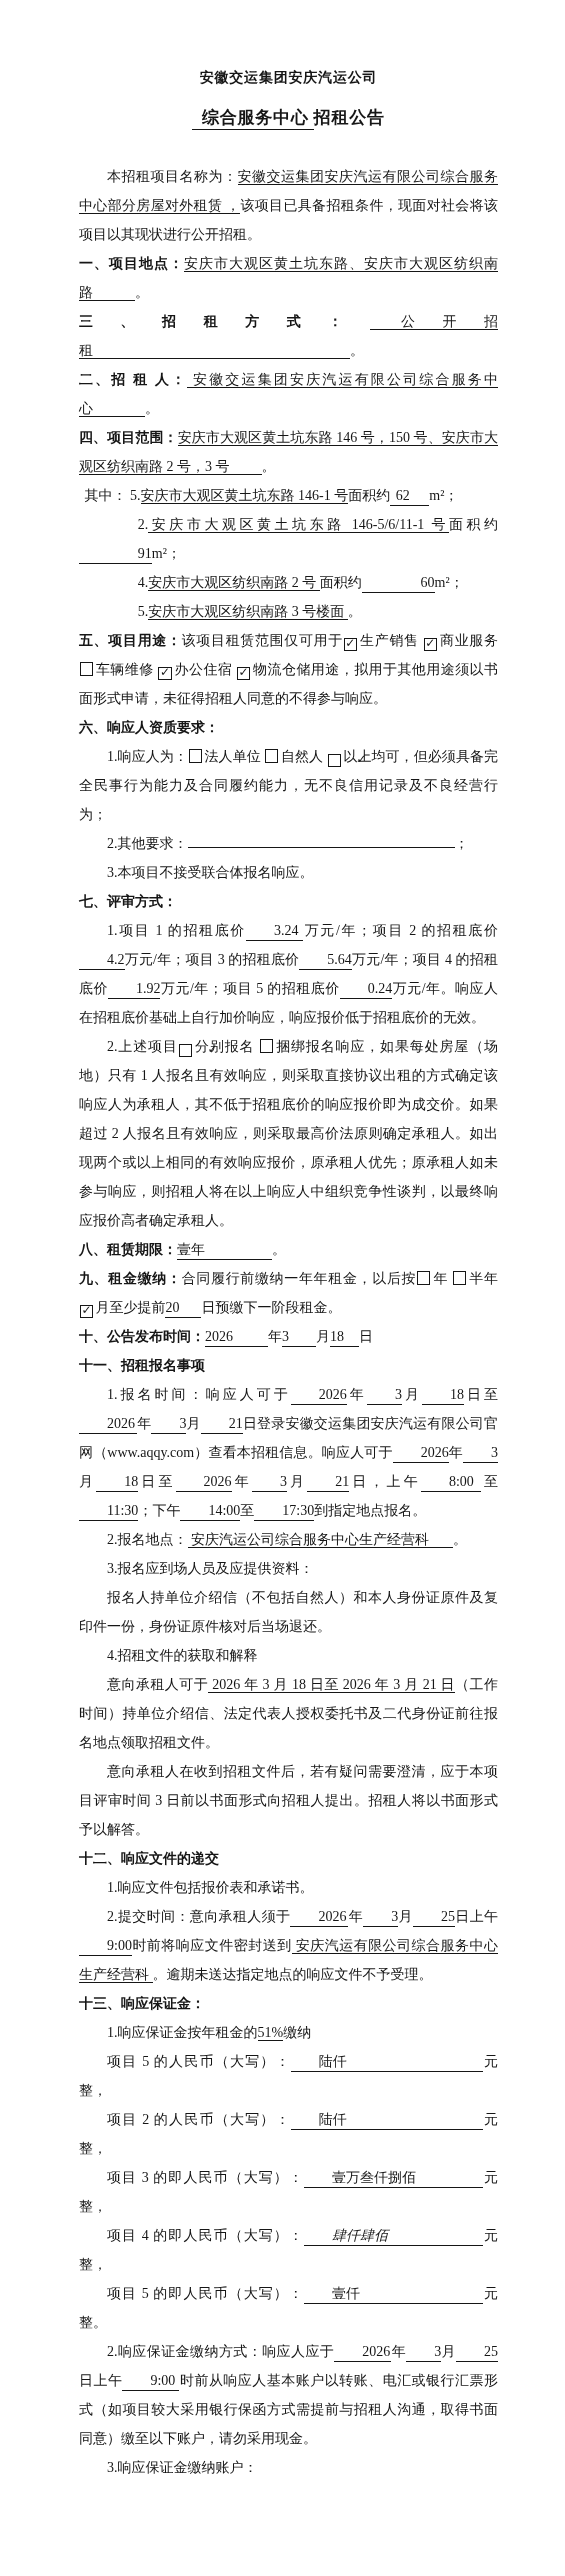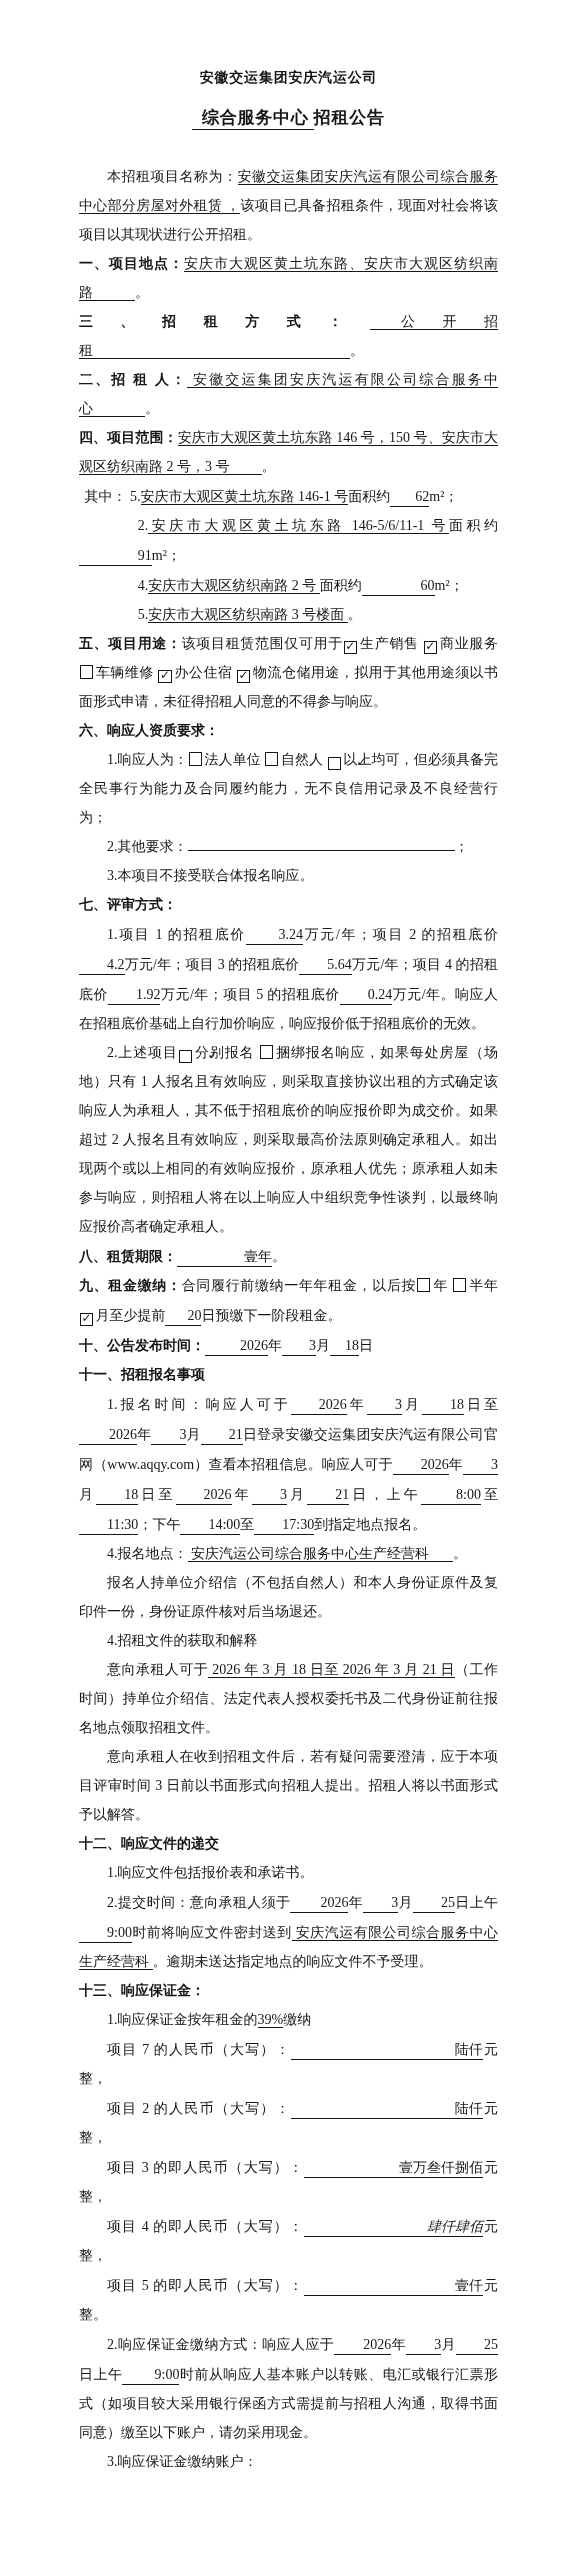--- a/index.html
+++ b/index.html
@@ -13,21 +13,21 @@
   .title{text-align:center;margin-bottom:24px;}
   .t1{font-size:14px;font-weight:bold;line-height:40px;letter-spacing:0.8px;}
   .t2{font-size:17px;font-weight:bold;line-height:40px;letter-spacing:0.8px;}
   .t2u{border-bottom:1.6px solid #161616;padding:0 4.9px 1.6px 9.7px;}
   .line{margin:0;line-height:29px;text-align:justify;}
   .bold{font-weight:bold;}
   .indent{text-indent:2em;}
   .qizhong{text-indent:0.4em;}
   .sub2{text-indent:4.2em;}
   .blank{border-bottom:0.8px solid #161616;}
-  .fixed{display:inline-block;text-align:right;line-height:18px;white-space:nowrap;margin-top:7px;}
+  .fixed{display:inline-block;text-align:left;line-height:18px;white-space:nowrap;}
   .cb{
     display:inline-block;width:11.3px;height:11.3px;border:1.6px solid #161616;
     margin:0 2.4px 0 0.8px;vertical-align:-1.6px;
     font:bold 12px/9.7px "DejaVu Sans","Liberation Sans",sans-serif;
     text-align:center;color:#161616;
   }
 </style>
 </head>
 <body>
 
@@ -53,31 +53,32 @@
       <p class="line indent"><span>2.其他要求：</span><span class="blank fixed" style="min-width: 267px;"></span><span>；</span></p>
       <p class="line indent"><span>3.本项目不接受联合体报名响应。</span></p>
       <p class="line"><span class="bold">七、评审方式：</span></p>
       <p class="line indent"><span>1.项目 1 的招租底价</span><span class="blank fixed" style="min-width: 57px;">3.24</span><span>万元/年；项目 2 的招租底价</span><span class="blank fixed" style="min-width: 36px;">4.2</span><span>万元/年；项目 3 的招租底价</span><span class="blank fixed" style="min-width: 50px;">5.64</span><span>万元/年；项目 4 的招租底价</span><span class="blank fixed" style="min-width: 42px;">1.92</span><span>万元/年；项目 5 的招租底价</span><span class="blank fixed" style="min-width: 45px;">0.24</span><span>万元/年。响应人在招租底价基础上自行加价响应，响应报价低于招租底价的无效。</span></p>
       <p class="line indent"><span>2.上述项目</span><span class="cb">✓</span><span>分别报名 </span><span class="cb"></span><span>捆绑报名响应，如果每处房屋（场地）只有 1 人报名且有效响应，则采取直接协议出租的方式确定该响应人为承租人，其不低于招租底价的响应报价即为成交价。如果超过 2 人报名且有效响应，则采取最高价法原则确定承租人。如出现两个或以上相同的有效响应报价，原承租人优先；原承租人如未参与响应，则招租人将在以上响应人中组织竞争性谈判，以最终响应报价高者确定承租人。</span></p>
       <p class="line"><span class="bold">八、租赁期限：</span><span class="blank fixed" style="min-width: 95px;">壹年</span><span>。</span></p>
       <p class="line"><span class="bold">九、租金缴纳：</span><span>合同履行前缴纳一年年租金，以后按</span><span class="cb"></span><span>年 </span><span class="cb"></span><span>半年 </span><span class="cb">✓</span><span>月至少提前</span><span class="blank fixed" style="min-width: 36px;">20</span><span>日预缴下一阶段租金。</span></p>
       <p class="line"><span class="bold">十、公告发布时间：</span><span class="blank fixed" style="min-width: 63px;">2026</span><span>年</span><span class="blank fixed" style="min-width: 34px;">3</span><span>月</span><span class="blank fixed" style="min-width: 29px;">18</span><span>日</span></p>
       <p class="line"><span class="bold">十一、招租报名事项</span></p>
       <p class="line indent"><span>1.报名时间：响应人可于</span><span class="blank fixed" style="min-width: 53px;">2026</span><span>年</span><span class="blank fixed" style="min-width: 21px;">3</span><span>月</span><span class="blank fixed" style="min-width: 26px;">18</span><span>日至</span><span class="blank fixed" style="min-width: 58px;">2026</span><span>年</span><span class="blank fixed" style="min-width: 21px;">3</span><span>月</span><span class="blank fixed" style="min-width: 31px;">21</span><span>日登录安徽交运集团安庆汽运有限公司官网（www.aqqy.com）查看本招租信息。响应人可于</span><span class="blank fixed" style="min-width: 44px;">2026</span><span>年</span><span class="blank fixed" style="min-width: 21px;">3</span><span>月</span><span class="blank fixed" style="min-width: 26px;">18</span><span>日至</span><span class="blank fixed" style="min-width: 53px;">2026</span><span>年</span><span class="blank fixed" style="min-width: 24px;">3</span><span>月</span><span class="blank fixed" style="min-width: 24px;">21</span><span>日，上午</span><span class="blank fixed" style="min-width: 60px;">8:00</span><span>至</span><span class="blank fixed" style="min-width: 53px;">11:30</span><span>；下午</span><span class="blank fixed" style="min-width: 50px;">14:00</span><span>至</span><span class="blank fixed" style="min-width: 52px;">17:30</span><span>到指定地点报名。</span></p>
-      <p class="line indent"><span>4.报名地点：</span><span class="blank" style="padding-right: 24px;"> 安庆汽运公司综合服务中心生产经营科</span><span>。</span></p>
+      <p class="line indent"><span>2.报名地点：</span><span class="blank" style="padding-right: 24px;"> 安庆汽运公司综合服务中心生产经营科</span><span>。</span></p>
+      <p class="line indent"><span>3.报名应到场人员及应提供资料：</span></p>
       <p class="line indent"><span>报名人持单位介绍信（不包括自然人）和本人身份证原件及复印件一份，身份证原件核对后当场退还。</span></p>
       <p class="line indent"><span>4.招租文件的获取和解释</span></p>
       <p class="line indent"><span>意向承租人可于</span><span class="blank"> 2026 年 3 月 18 日至 2026 年 3 月 21 日</span><span>（工作时间）持单位介绍信、法定代表人授权委托书及二代身份证前往报名地点领取招租文件。</span></p>
       <p class="line indent"><span>意向承租人在收到招租文件后，若有疑问需要澄清，应于本项目评审时间 3 日前以书面形式向招租人提出。招租人将以书面形式予以解答。</span></p>
       <p class="line"><span class="bold">十二、响应文件的递交</span></p>
       <p class="line indent"><span>1.响应文件包括报价表和承诺书。</span></p>
       <p class="line indent"><span>2.提交时间：意向承租人须于</span><span class="blank fixed" style="min-width: 58px;">2026</span><span>年</span><span class="blank fixed" style="min-width: 27.5px;">3</span><span>月</span><span class="blank fixed" style="min-width: 34px;">25</span><span>日上午</span><span class="blank fixed" style="min-width: 45px;">9:00</span><span>时前将响应文件密封送到</span><span class="blank"> 安庆汽运有限公司综合服务中心生产经营科 </span><span>。逾期未送达指定地点的响应文件不予受理。</span></p>
       <p class="line"><span class="bold">十三、响应保证金：</span></p>
-      <p class="line indent"><span>1.响应保证金按年租金的</span><span class="blank">39%</span><span>缴纳</span></p>
-      <p class="line indent"><span>项目 7 的人民币（大写）：</span><span class="blank fixed" style="min-width: 192px;">陆仟</span><span>元整，</span></p>
+      <p class="line indent"><span>1.响应保证金按年租金的</span><span class="blank">51%</span><span>缴纳</span></p>
+      <p class="line indent"><span>项目 5 的人民币（大写）：</span><span class="blank fixed" style="min-width: 192px;">陆仟</span><span>元整，</span></p>
       <p class="line indent"><span>项目 2 的人民币（大写）：</span><span class="blank fixed" style="min-width: 192px;">陆仟</span><span>元整，</span></p>
       <p class="line indent"><span>项目 3 的即人民币（大写）：</span><span class="blank fixed" style="min-width: 179px;">壹万叁仟捌佰</span><span>元整，</span></p>
       <p class="line indent"><span>项目 4 的即人民币（大写）：</span><span class="blank fixed" style="min-width: 179px; font-style: italic;">肆仟肆佰</span><span>元整，</span></p>
       <p class="line indent"><span>项目 5 的即人民币（大写）：</span><span class="blank fixed" style="min-width: 179px;">壹仟</span><span>元整。</span></p>
       <p class="line indent"><span>2.响应保证金缴纳方式：响应人应于</span><span class="blank fixed" style="min-width: 57px;">2026</span><span>年</span><span class="blank fixed" style="min-width: 31px;">3</span><span>月</span><span class="blank fixed" style="min-width: 36px;">25</span><span>日上午</span><span class="blank fixed" style="min-width: 57px;">9:00</span><span>时前从响应人基本账户以转账、电汇或银行汇票形式（如项目较大采用银行保函方式需提前与招租人沟通，取得书面同意）缴至以下账户，请勿采用现金。</span></p>
       <p class="line indent"><span>3.响应保证金缴纳账户：</span></p>
     </div>
 
 </div>
 

